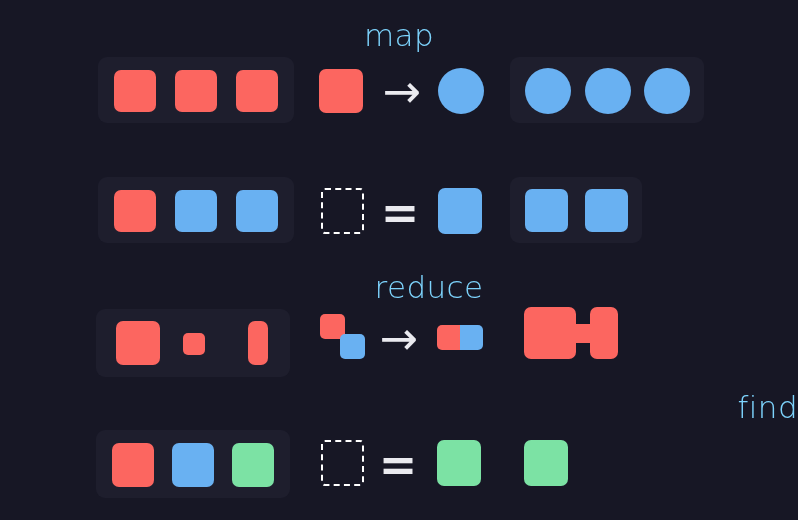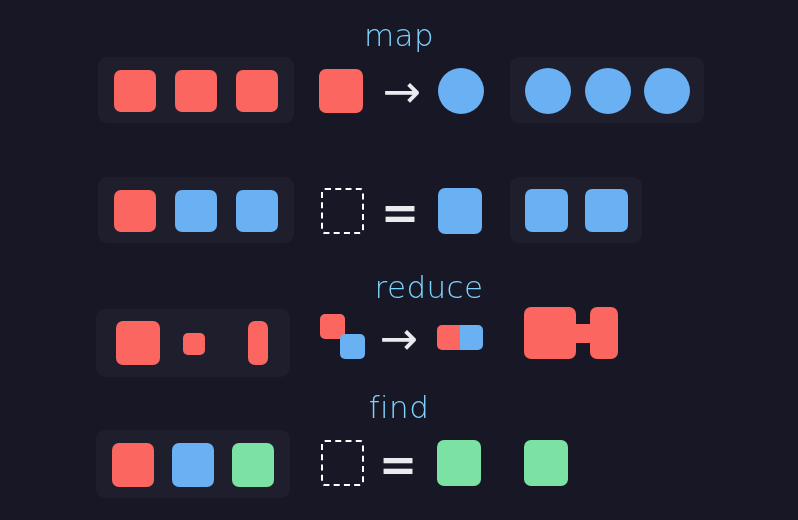--- a/index.html
+++ b/index.html
@@ -133,21 +133,21 @@
     <div class="shape sq c-blue" style="left:460px;top:73px;width:23px;height:25px;border-radius:0 5px 5px 0;"></div>
 
     <div class="blob" style="left:524px;top:55px;width:94px;height:52px;">
       <div class="shape sq c-red" style="left:0px;top:0px;width:52px;height:52px;border-radius:7px;"></div>
       <div class="shape sq c-red" style="left:48px;top:17px;width:22px;height:19px;border-radius:4px;"></div>
       <div class="shape sq c-red" style="left:66px;top:0px;width:28px;height:52px;border-radius:7px;"></div>
     </div>
   </div>
 
   <div class="row" style="top:372px;height:140px;">
-    <div class="row-title" style="top:20px;">find</div>
+    <div class="row-title" style="top:20px;text-align:right;">find</div>
 
     <div class="panel" style="left:96px;top:58px;width:194px;height:68px;">
       <div class="shape sq c-red" style="left:16px;top:13px;width:42px;height:44px;"></div>
       <div class="shape sq c-blue" style="left:76px;top:13px;width:42px;height:44px;"></div>
       <div class="shape sq c-green" style="left:136px;top:13px;width:42px;height:44px;"></div>
     </div>
 
     <div class="shape dashed" style="left:321px;top:68px;width:43px;height:46px;"></div>
     <div class="glyph equals" style="left:374px;top:70px;width:48px;">=</div>
     <div class="shape sq c-green" style="left:437px;top:68px;width:44px;height:46px;"></div>

